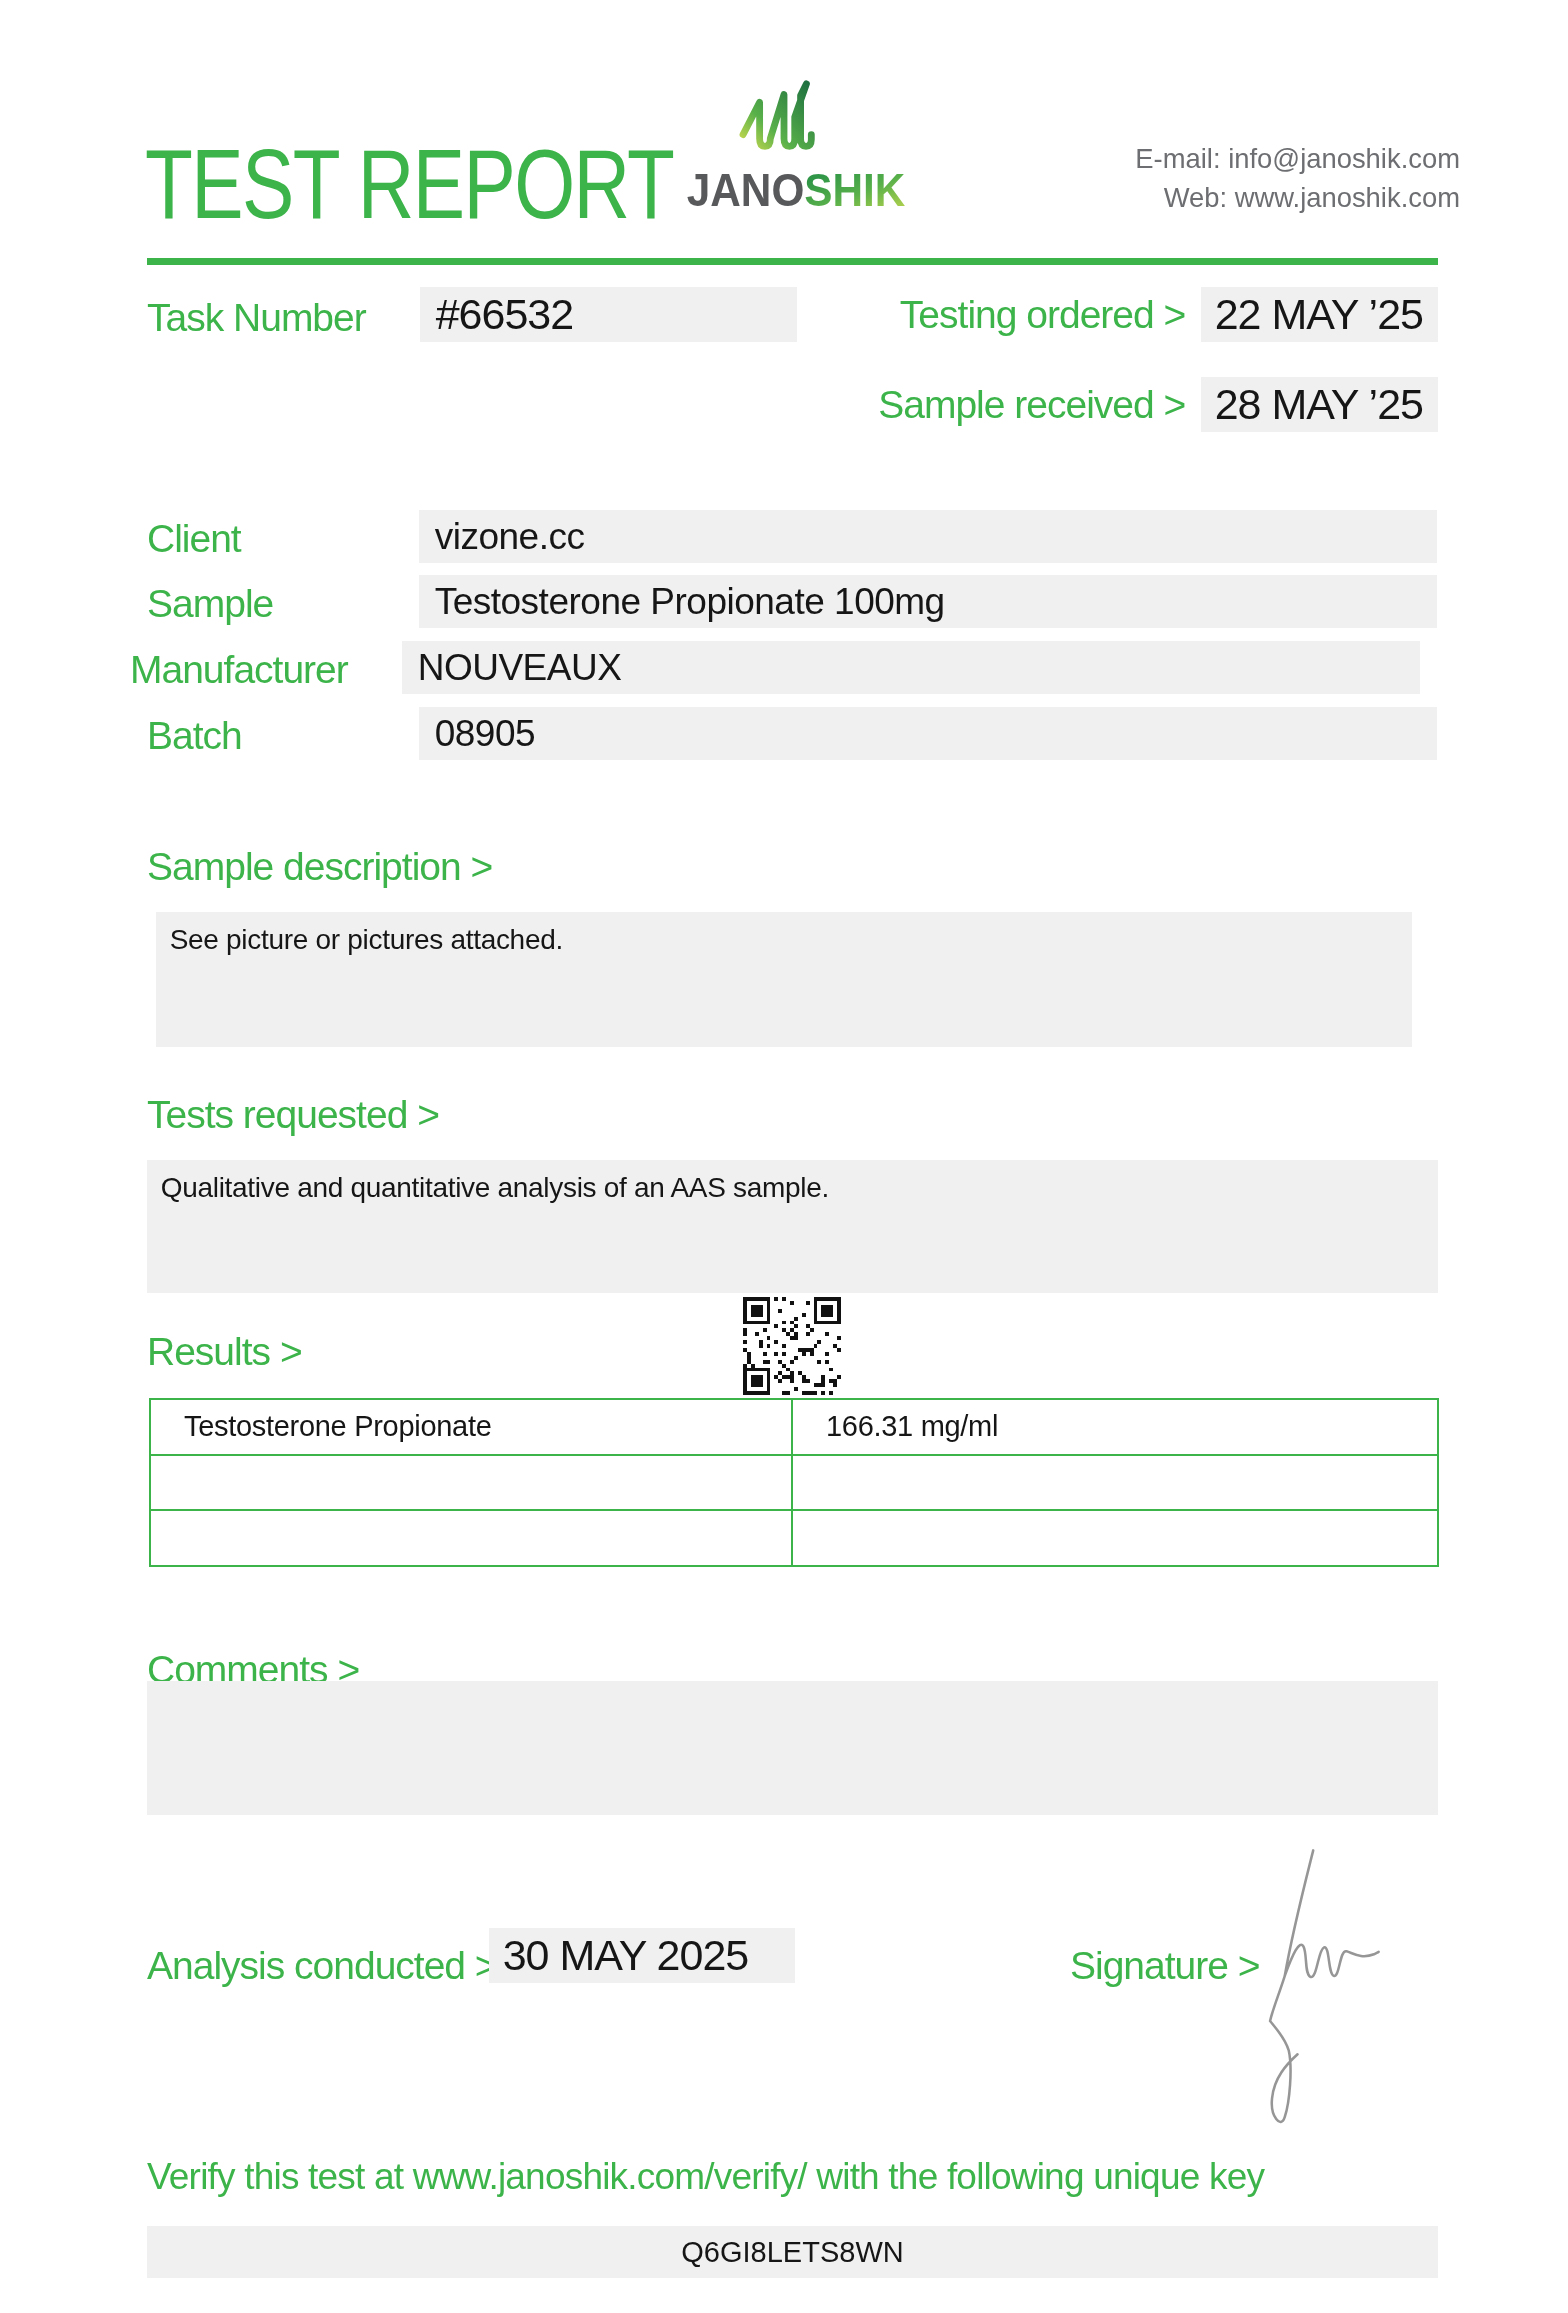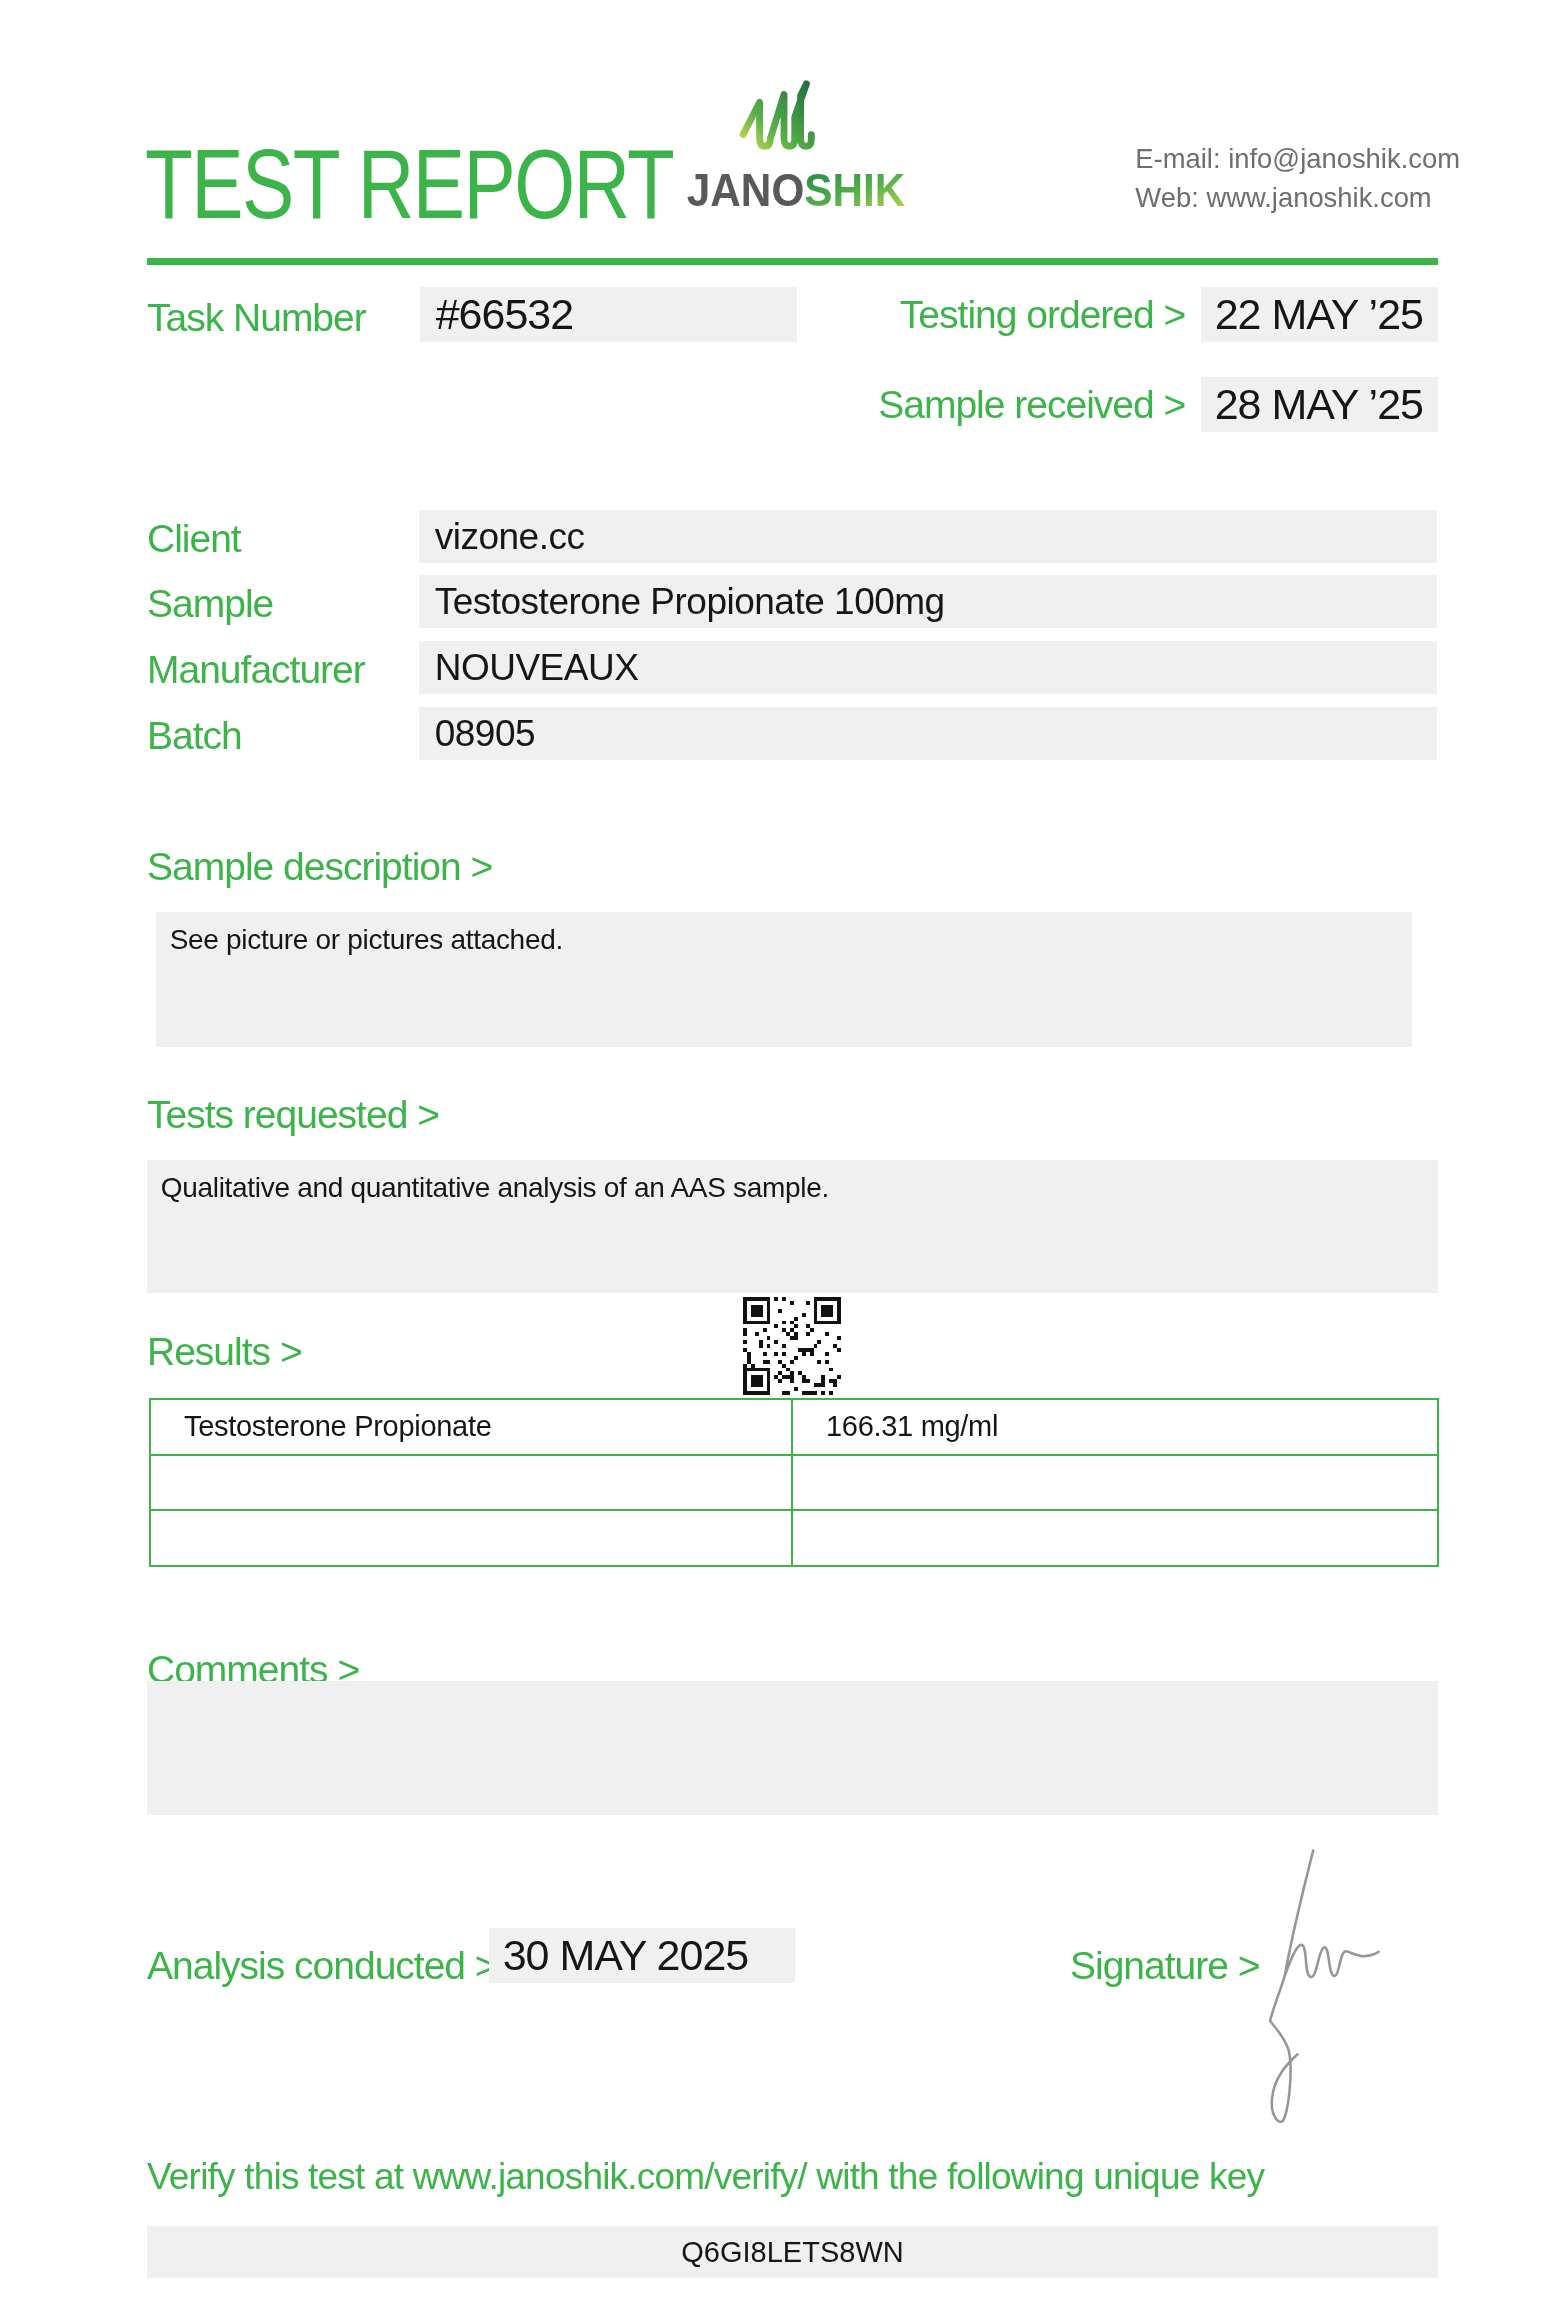--- a/index.html
+++ b/index.html
@@ -29,21 +29,21 @@
   .logo-text{
     margin-top:7.8px;font-size:47px;font-weight:700;letter-spacing:0px;line-height:1;
     transform:scaleX(.9);transform-origin:center;white-space:nowrap;
   }
   .logo-text .p1{color:var(--logo-gray);}
   .logo-text .p2{
     background:linear-gradient(160deg,#2f9547 20%,#58b04a 55%,#c6d94e 100%);
     -webkit-background-clip:text;background-clip:text;color:transparent;
   }
   
-  .contact{right:108px;top:139px;font-size:27.4px;line-height:39px;color:var(--muted);white-space:nowrap;}
+  .contact{right:108px;top:139px;text-align:right;font-size:27.4px;line-height:39px;color:var(--muted);white-space:nowrap;}
   
   .rule{left:147px;top:258px;width:1291px;height:6.9px;background:var(--green);}
   
   .glabel{font-size:39px;letter-spacing:-1px;color:var(--green);white-space:nowrap;}
   
   .vbox{
     background:var(--box);white-space:nowrap;overflow:hidden;
     font-size:43px;letter-spacing:-1px;color:var(--dark);
   }
   .vbox.small{font-size:37px;letter-spacing:-0.5px;}
@@ -125,21 +125,21 @@
   </div>
 
   <div class="abs drow" style="left:147px;top:510px;width:1291px;height:53px;">
     <span class="glabel">Client</span>
     <span class="vbox small">vizone.cc</span>
   </div>
   <div class="abs drow" style="left:147px;top:575px;width:1291px;height:53px;">
     <span class="glabel">Sample</span>
     <span class="vbox small">Testosterone Propionate 100mg</span>
   </div>
-  <div class="abs drow" style="left:147px;top:641px;width:1291px;height:43px;">
+  <div class="abs drow" style="left:130px;top:641px;width:1291px;height:43px;">
     <span class="glabel">Manufacturer</span>
     <span class="vbox small">NOUVEAUX</span>
   </div>
   <div class="abs drow" style="left:147px;top:707px;width:1291px;height:53px;">
     <span class="glabel">Batch</span>
     <span class="vbox small">08905</span>
   </div>
 
   <div class="abs shead" style="left:147px;top:845px;">Sample description &gt;</div>
   <div class="abs tbox" style="left:156px;top:912px;width:1256px;height:135px;">

